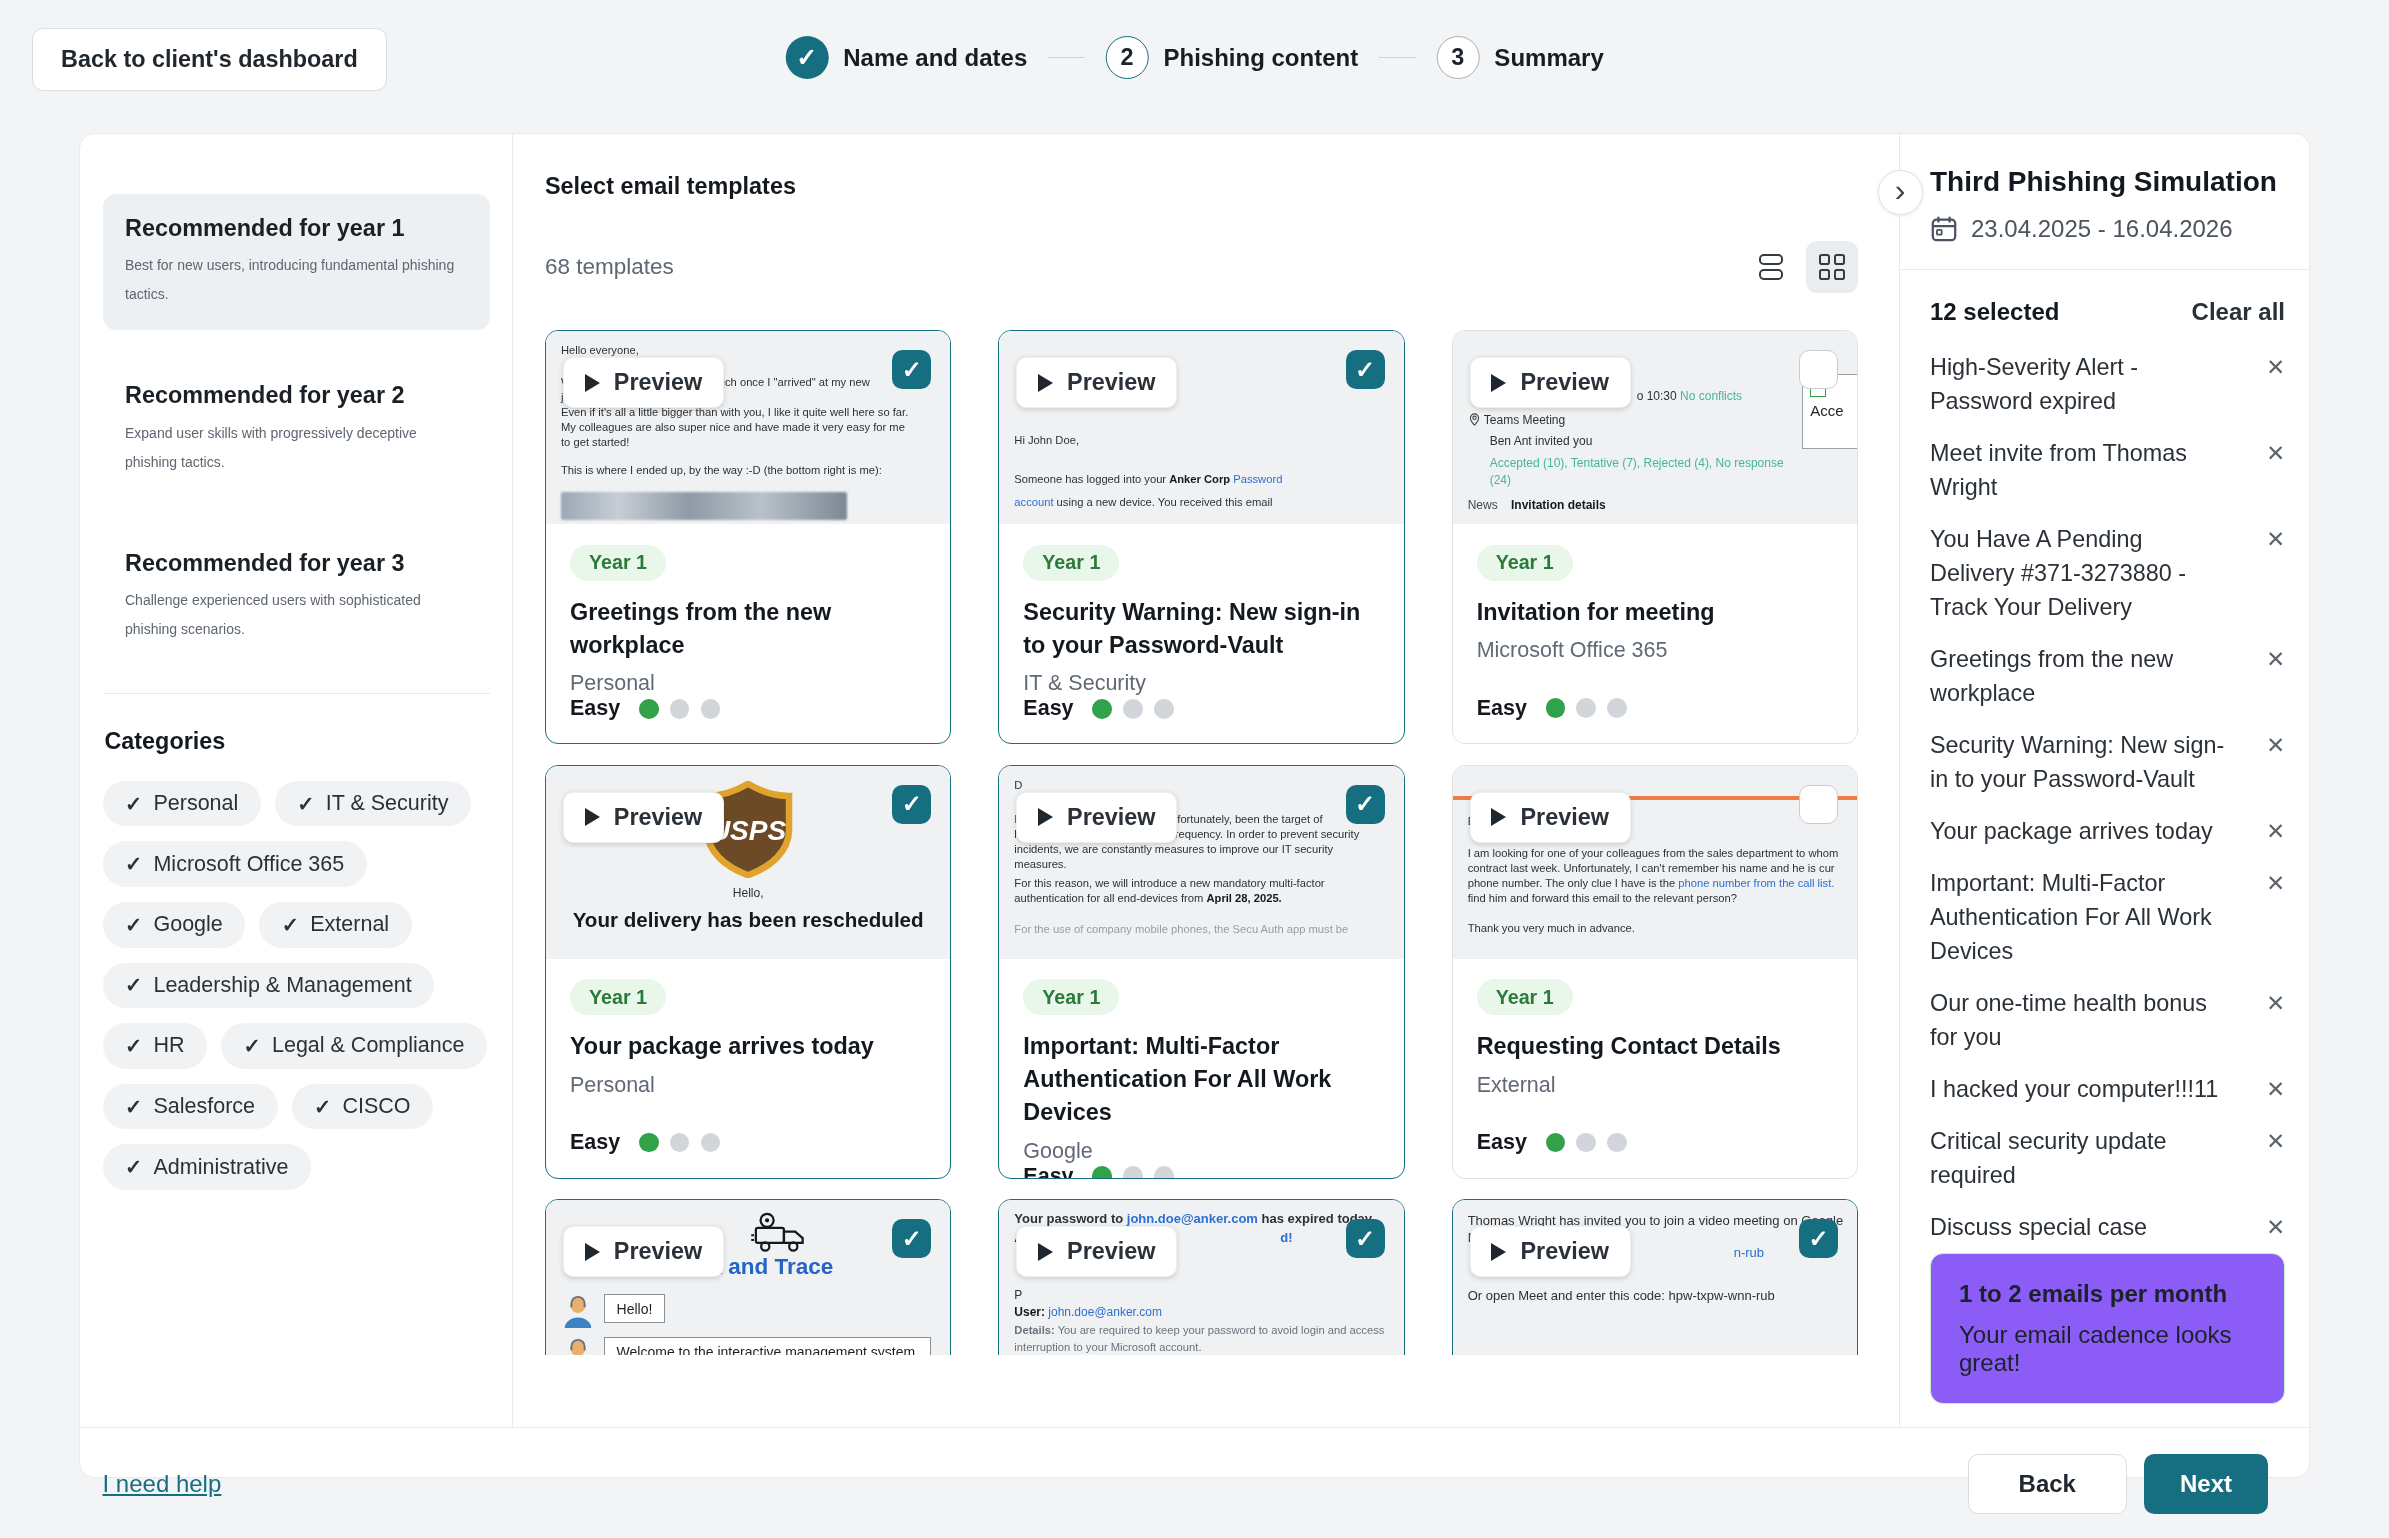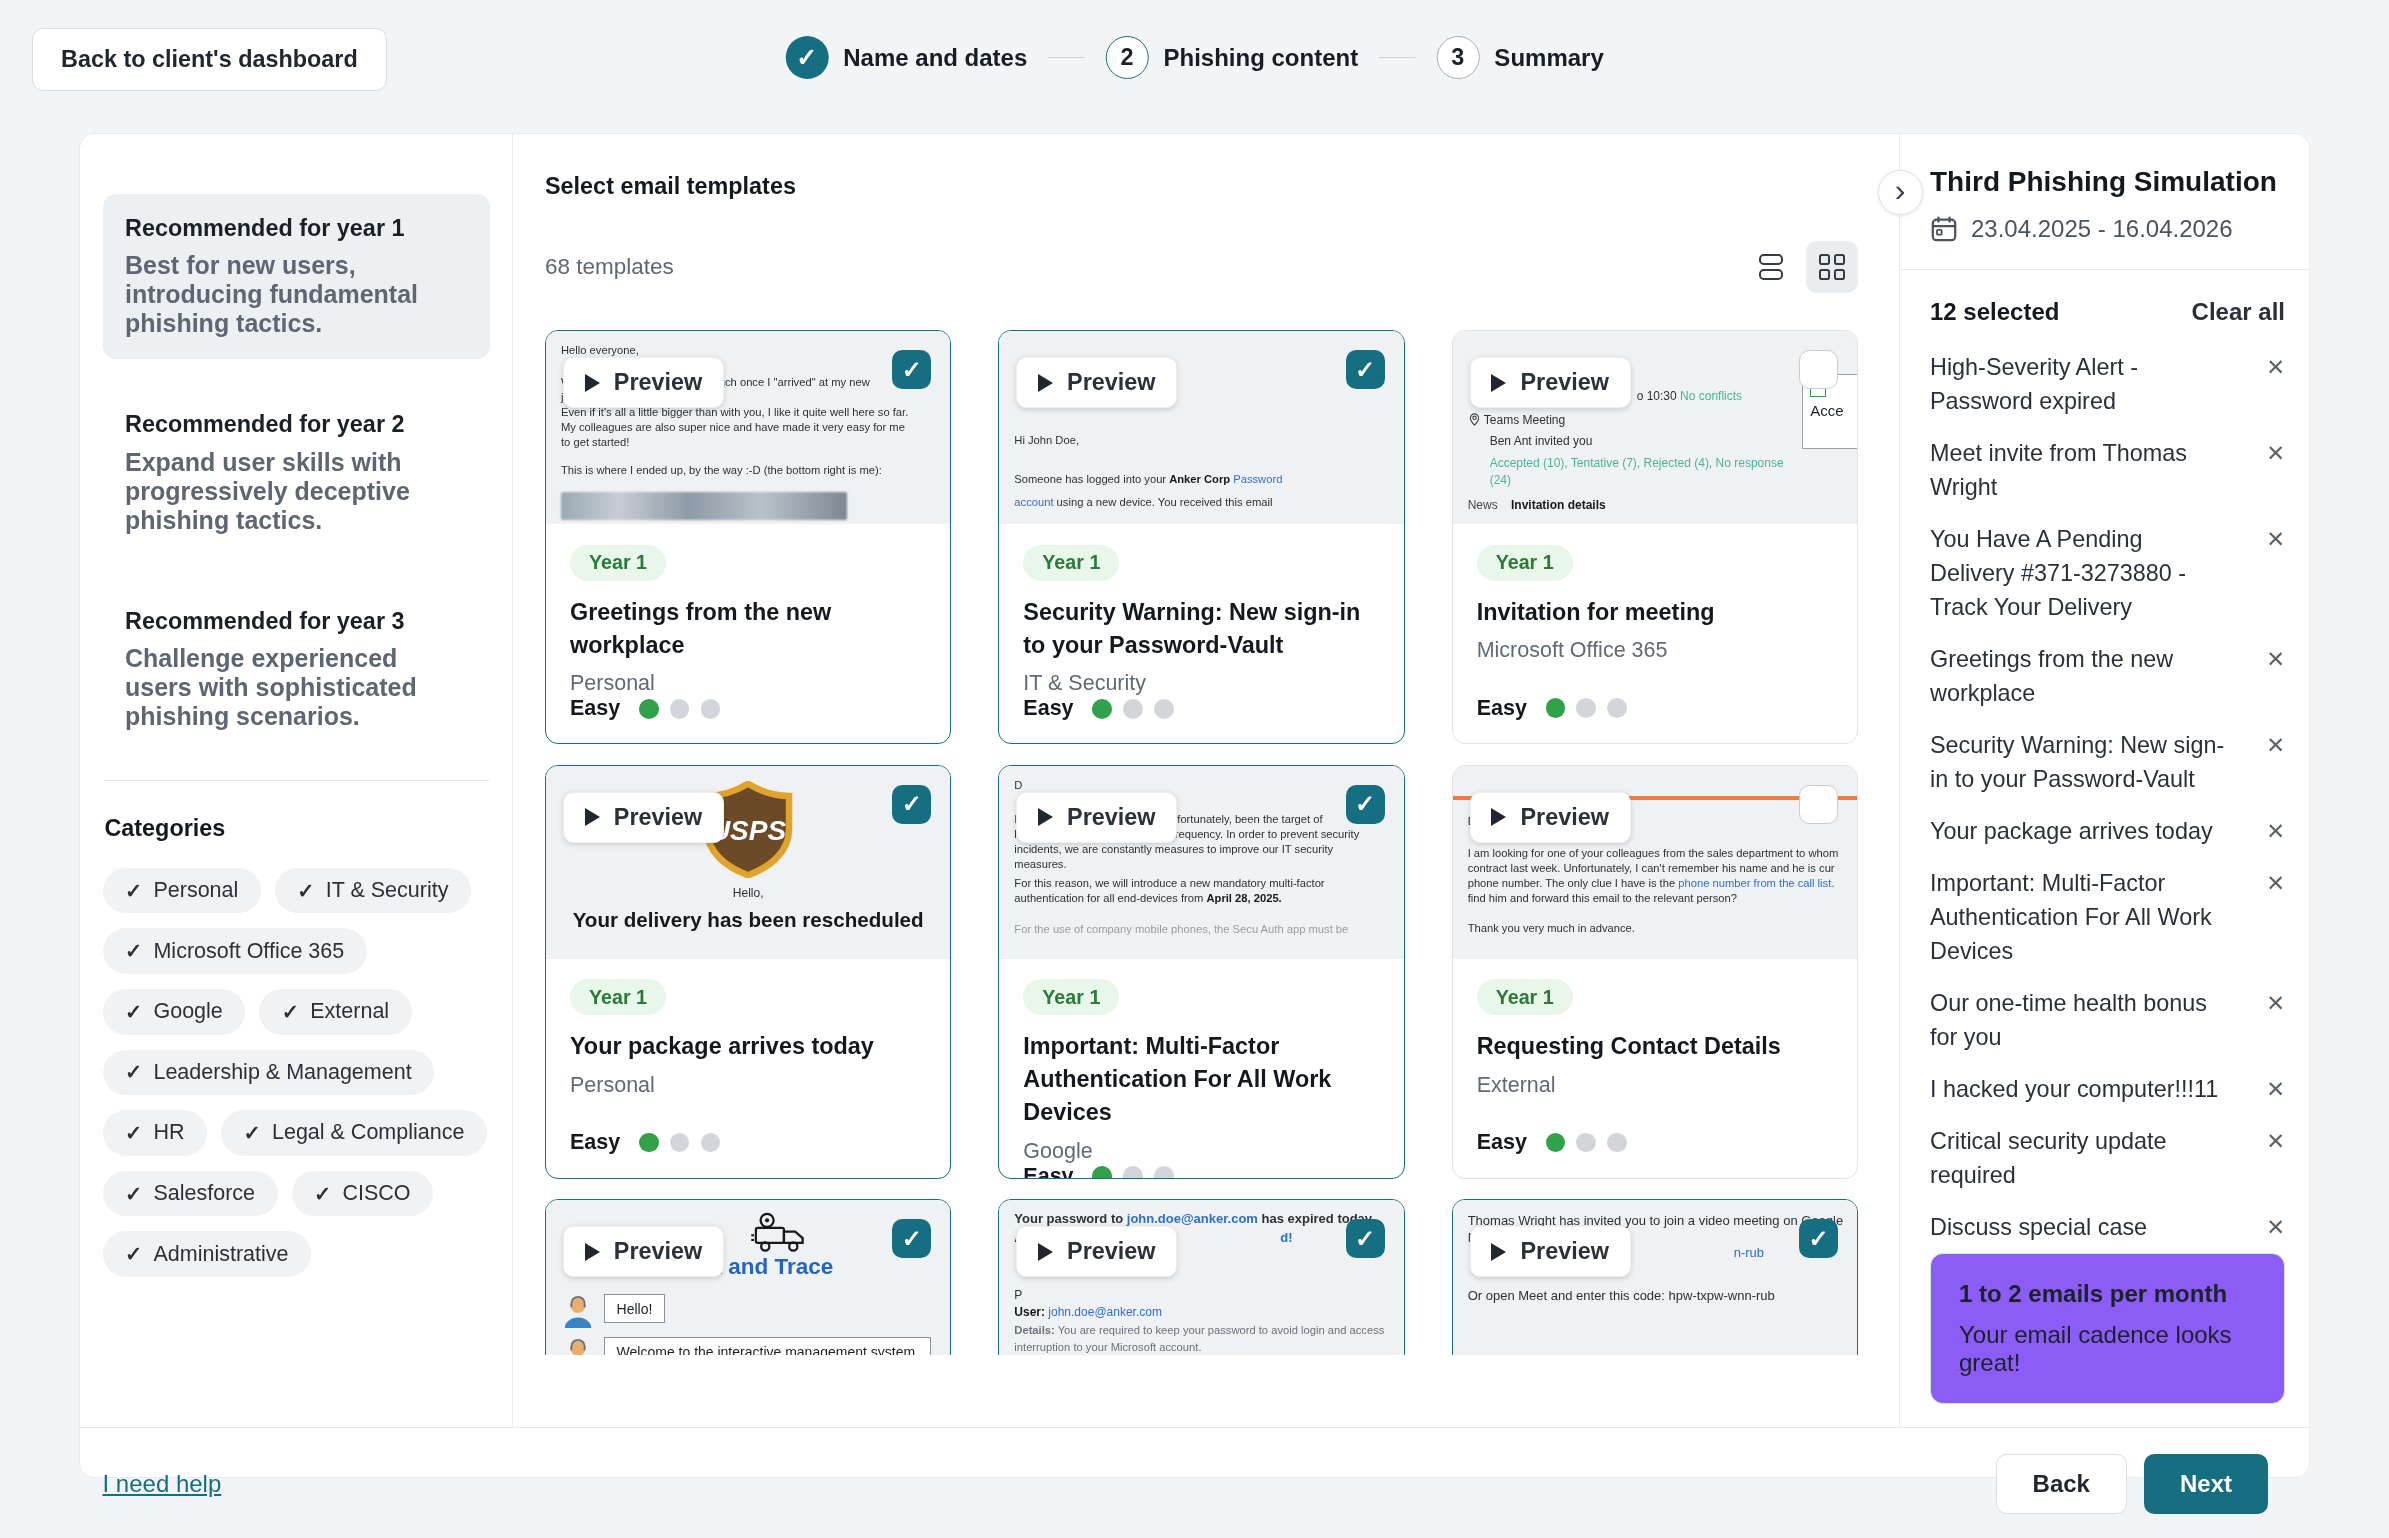--- a/index.html
+++ b/index.html
@@ -26,21 +26,21 @@
   .card-main { position:absolute; left:79px; right:79px; top:133px; bottom:60px; background:#fff;
                border:0.9px solid #e9ecef; border-radius:15px;
                display:grid; grid-template-columns:433px 1fr 410px; grid-template-rows:1fr 114px; overflow:visible; }
 
   
   .sidebar { border-right:0.9px solid #e7eaee; padding:28px 22.5px 0 22.5px; overflow:hidden; }
   .rec-section { border-bottom:0.9px solid #e8ebee; padding-bottom:28px; }
   .rec-item { padding:20.6px 22.5px; border-radius:13px; cursor:pointer;margin-top:32px; }
   .rec-item.active { background:#edf0f3; }
   .rec-title { font-size:23.4px; font-weight:600; color:#1a2026; margin-bottom:9.4px; }
-  .rec-desc { font-size:25px; color:#5d6672; line-height:29px;font-weight:bold; }
+  .rec-desc { font-size:14px; color:#5d6672; line-height:29px; }
   .cat-title { margin:34px 0 26px 1.9px; font-size:23.4px; font-weight:700; color:#14191f; }
   .cat-wrap { display:flex; flex-wrap:wrap; gap:15px 14px; }
   .cat-pill { display:flex; align-items:center; gap:11.2px; background:#f0f2f4; border-radius:936px;
               padding:10.3px 22.5px; font-size:21.5px; color:#2a3138; cursor:pointer; }
   .cat-check { font-weight:700; font-size:20.6px; color:#2b3138; }
 
   
   .main-col { padding:39px 41px 0 32px; overflow:hidden; position:relative; }
   .main-title { font-size:23.4px; font-weight:700; color:#14191f; }
   .count-row { margin-top:41px; display:flex; align-items:center; justify-content:space-between; }
@@ -122,21 +122,21 @@
   .cadence-box { margin:9.4px 0 22.5px 0; background:#8b5cf6; border:0.9px solid #cdeccf; border-radius:13px;
                  padding:26px 28px; flex:none; }
   .cadence-title { font-size:24px; font-weight:700; color:#1c222a; }
   .cadence-text { margin-top:13px; font-size:24px; color:#1c222a; }
 
   
   .footer { grid-column:1 / -1; border-top:0.9px solid #e7eaee; display:flex; align-items:center;
             justify-content:space-between; padding:0 41px 0 22.5px; }
   .help-link { font-size:24px; color:#166f80; text-decoration:underline; cursor:pointer; }
   .footer-btns { display:flex; align-items:center; gap:17px; }
-  .btn-back { background:#fff; border:0.9px solid #d9dee3; border-radius:10.3px; padding:15px 36px;
+  .btn-back { background:#fff; border:0.9px solid #d9dee3; border-radius:10.3px; padding:15px 50px;
               font-size:24px; font-weight:600; color:#21272e; cursor:pointer; }
   .btn-next { background:#166f80; border:none; border-radius:10.3px; padding:16px 36px;
               font-size:24px; font-weight:600; color:#fff; cursor:pointer; }
 
   svg { display:block; }
 </style>
 </head>
 <body>
 
 <div class="page">

